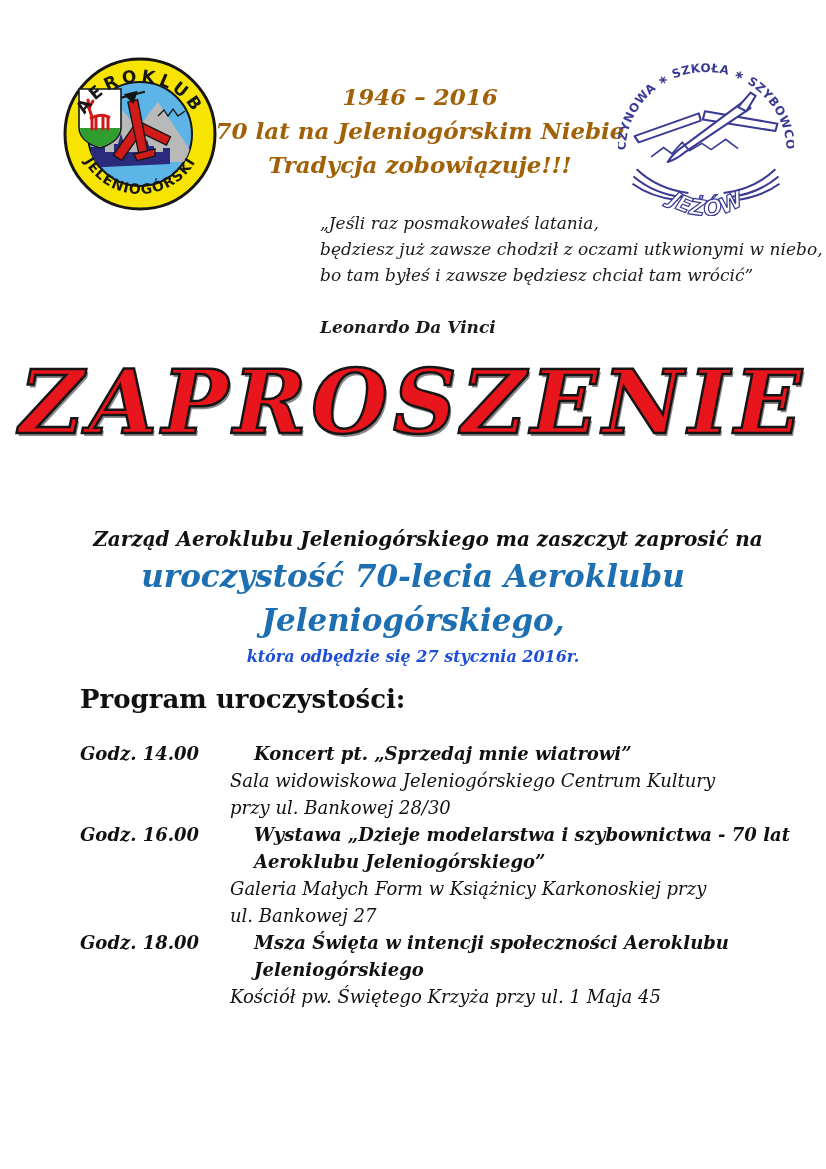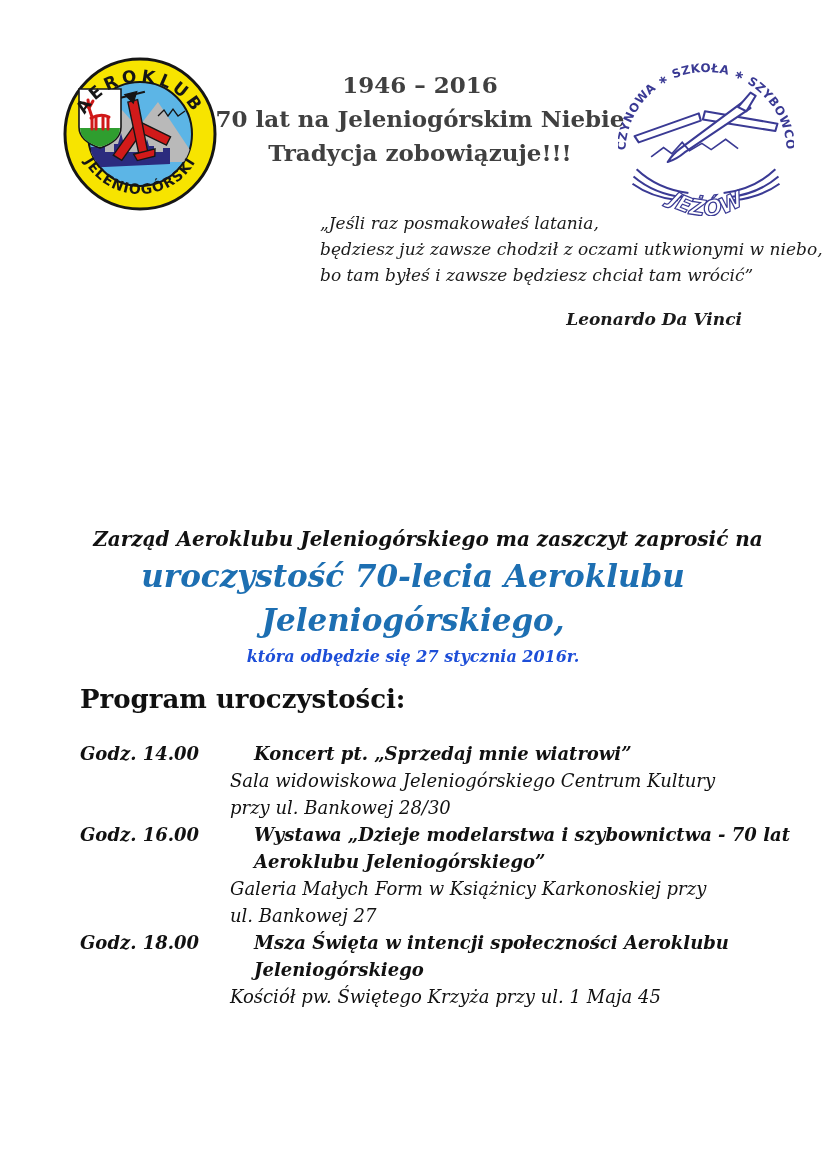--- a/index.html
+++ b/index.html
@@ -8,32 +8,32 @@
     background:#ffffff; overflow:hidden;
     font-family:"DejaVu Serif", serif;
   }
   
   .logo-left{position:absolute; left:62px; top:56px; width:156px; height:156px;}
   .logo-right{position:absolute; left:618px; top:48px; width:176px; height:168px;}
   .logo-left svg,.logo-right svg{width:100%;height:100%;display:block;}
 
   
   .header-title{
-    position:absolute; left:212px; top:68px; width:416px;
-    text-align:center; color:#404040;
-    font-weight:bold; font-size:23px; line-height:34px;
+    position:absolute; left:212px; top:80px; width:416px;
+    text-align:center; color:#a16207;
+    font-style:italic; font-weight:bold; font-size:23px; line-height:34px;
   }
   
   .quote{
     position:absolute; left:320px; top:210px; width:440px;
     font-style:italic; font-size:17px; line-height:26px; color:#1b1b1b;
   }
   .quote .qline{white-space:nowrap;}
   .quote .attribution{
-    margin-top:18px; text-align:right; font-weight:bold; padding-right:18px;
+    margin-top:26px; font-weight:bold; padding-right:18px;
   }
   
   .main-title{
     position:absolute; left:0; top:348px; width:826px; margin:0;
     text-align:center; font-style:italic; font-weight:bold;
     font-size:88px; line-height:108px; letter-spacing:5px;
     color:#e8151c;
     -webkit-text-stroke:2.5px #151515;
     text-shadow:2px 3px 0 rgba(40,40,40,.55);
   }
@@ -140,20 +140,21 @@
     </svg>
   </div>
 
   <div class="quote">
     <div class="qline">„Jeśli raz posmakowałeś latania,</div>
     <div class="qline">będziesz już zawsze chodził z oczami utkwionymi w niebo,</div>
     <div class="qline">bo tam byłeś i zawsze będziesz chciał tam wrócić”</div>
     <div class="attribution">Leonardo Da Vinci</div>
   </div>
 
+  <h1 class="main-title">ZAPROSZENIE</h1>
 
   <div class="invite">
     <div class="l1">Zarząd Aeroklubu Jeleniogórskiego ma zaszczyt zaprosić na</div>
     <div class="l2">uroczystość 70-lecia Aeroklubu Jeleniogórskiego,</div>
     <div class="l3">która odbędzie się 27 stycznia 2016r.</div>
   </div>
 
   <h2 class="program-heading">Program uroczystości:</h2>
 
   <div class="program-list">

